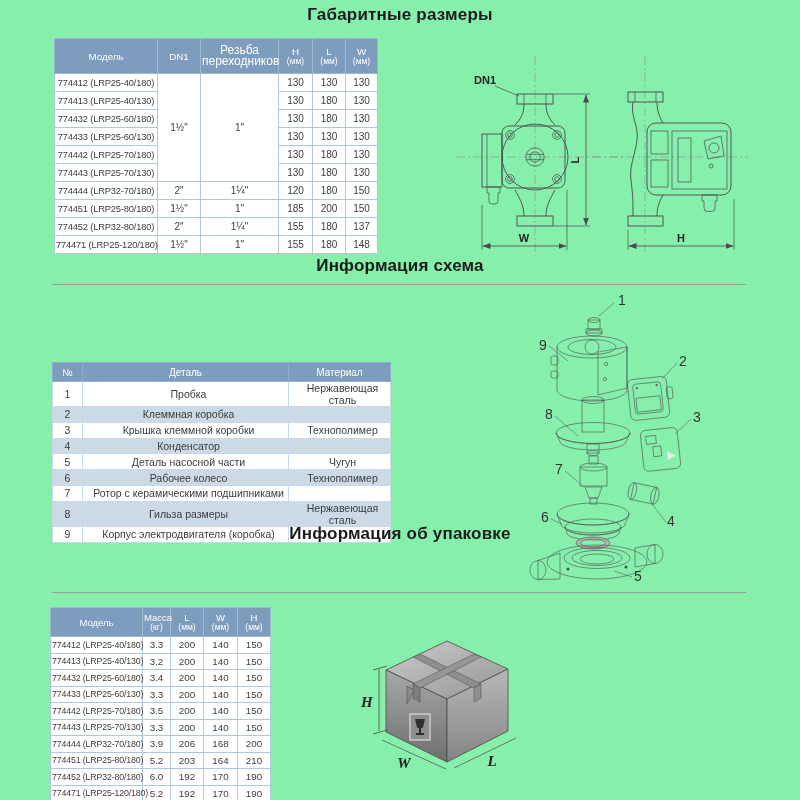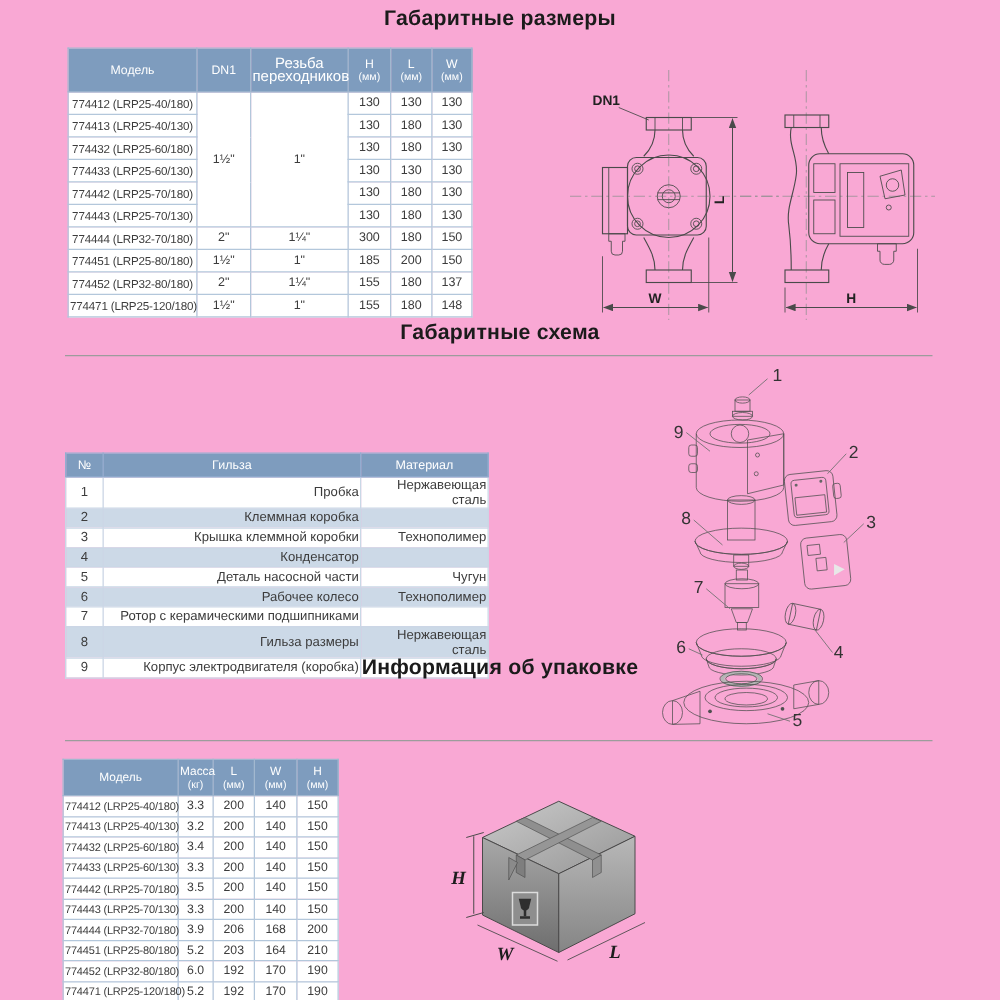--- a/index.html
+++ b/index.html
@@ -1,16 +1,16 @@
 <!DOCTYPE html>
 <html><head>
 <meta charset="utf-8">
 <style>
   html,body{margin:0;padding:0;background:#fff;}
-  #page{position:relative;width:800px;height:800px;background:#f9a8d4;overflow:hidden;
+  #page{position:relative;width:800px;height:800px;background:#86efac;overflow:hidden;
         font-family:"Liberation Sans",sans-serif;color:#333;}
   .sec-title{position:absolute;left:0;width:800px;text-align:center;
              font-size:17px;font-weight:600;color:#1b1b1b;letter-spacing:.2px;}
   .divider{position:absolute;left:52px;width:694px;height:1px;background:#9c9c9c;}
 
   table{border-collapse:collapse;table-layout:fixed;}
   th{background:#7e9cbe;color:#fff;font-weight:400;border:1px solid #a2b8cf;
      text-align:center;padding:0 1px;}
   td{border:1px solid #b3c7db;text-align:center;color:#3c3c3c;padding:0 1px;background:#fff;}
   .unit{display:block;font-size:8.5px;line-height:9px;}
@@ -19,21 +19,21 @@
   #t-dim{position:absolute;left:54px;top:38px;width:323px;font-size:10px;}
   #t-dim th{height:34px;font-size:9.8px;line-height:11px;}
   #t-dim td{height:17px;}
   #t-dim td.c-model{font-size:9.3px;letter-spacing:-.15px;white-space:nowrap;}
 
   
   #t-parts{position:absolute;left:52px;top:362px;width:338px;font-size:10.5px;}
   #t-parts th{height:18px;font-size:10px;border-color:#93add0;}
   #t-parts td{height:14.8px;border:1px solid #c9d8e6;}
   #t-parts tr:nth-of-type(even) td{background:#ccd9e7;}
-  #t-parts td.c-part,#t-parts td.c-mat{text-align:right;padding-left:7px;margin-left:20px;}
+  #t-parts td.c-part,#t-parts td.c-mat{text-align:center;padding-left:7px;margin-left:20px;}
 
   
   #t-pack{position:absolute;left:50px;top:607px;width:220px;font-size:9.8px;}
   #t-pack th{height:28px;font-size:9.5px;line-height:11px;}
   #t-pack td{height:15.5px;}
   #t-pack td.c-model{font-size:8.8px;letter-spacing:-.15px;white-space:nowrap;}
 
   .fig{position:absolute;}
   .ln{fill:none;stroke:#4a4a4a;stroke-width:.9;}
   .lnt{fill:none;stroke:#4a4a4a;stroke-width:.7;}
@@ -107,21 +107,21 @@
     <tr>
           <td class="c-model">774443 (LRP25-70/130)</td>
           <td>130</td>
           <td>180</td>
           <td>130</td>
         </tr>
     <tr>
           <td class="c-model">774444 (LRP32-70/180)</td>
           <td>2"</td>
           <td>1¼"</td>
-          <td>300</td>
+          <td>120</td>
           <td>180</td>
           <td>150</td>
         </tr>
     <tr>
           <td class="c-model">774451 (LRP25-80/180)</td>
           <td>1½"</td>
           <td>1"</td>
           <td>185</td>
           <td>200</td>
           <td>150</td>
@@ -209,33 +209,33 @@
       <path class="lnt" d="M262,151 h15 v6 h-2 v7 a3.5,3.5 0 0,1 -3.5,3.5 h-4 a3.5,3.5 0 0,1 -3.5,-3.5 v-7 h-2 z" fill="#fff"></path>
       <rect class="ln" x="188" y="172" width="35" height="10"></rect>
       <g>
         <path class="lnt" d="M188,186 V206 M294,155 V206"></path>
         <line class="dim" x1="189" y1="202" x2="293" y2="202" marker-start="url(#arw)" marker-end="url(#arw)"></line>
         <text class="dtxt" x="241" y="198" text-anchor="middle">H</text>
       </g>
     </g>
   </svg>
 
-  <div class="sec-title" style="top:256px">Габаритные схема</div>
+  <div class="sec-title" style="top:256px">Информация схема</div>
   <div class="divider" style="top:284px"></div>
 
   <table id="t-parts">
     <colgroup>
         <col style="width:30px">
         <col style="width:206px">
         <col style="width:102px">
       </colgroup>
     <thead>
     <tr>
       <th>№</th>
-      <th>Гильза</th>
+      <th>Деталь</th>
       <th>Материал</th>
     </tr>
     </thead>
     <tbody>
 
         <tr>
           <td class="c-num">1</td>
           <td class="c-part">Пробка</td>
           <td class="c-mat">Нержавеющая сталь</td>
         </tr>

